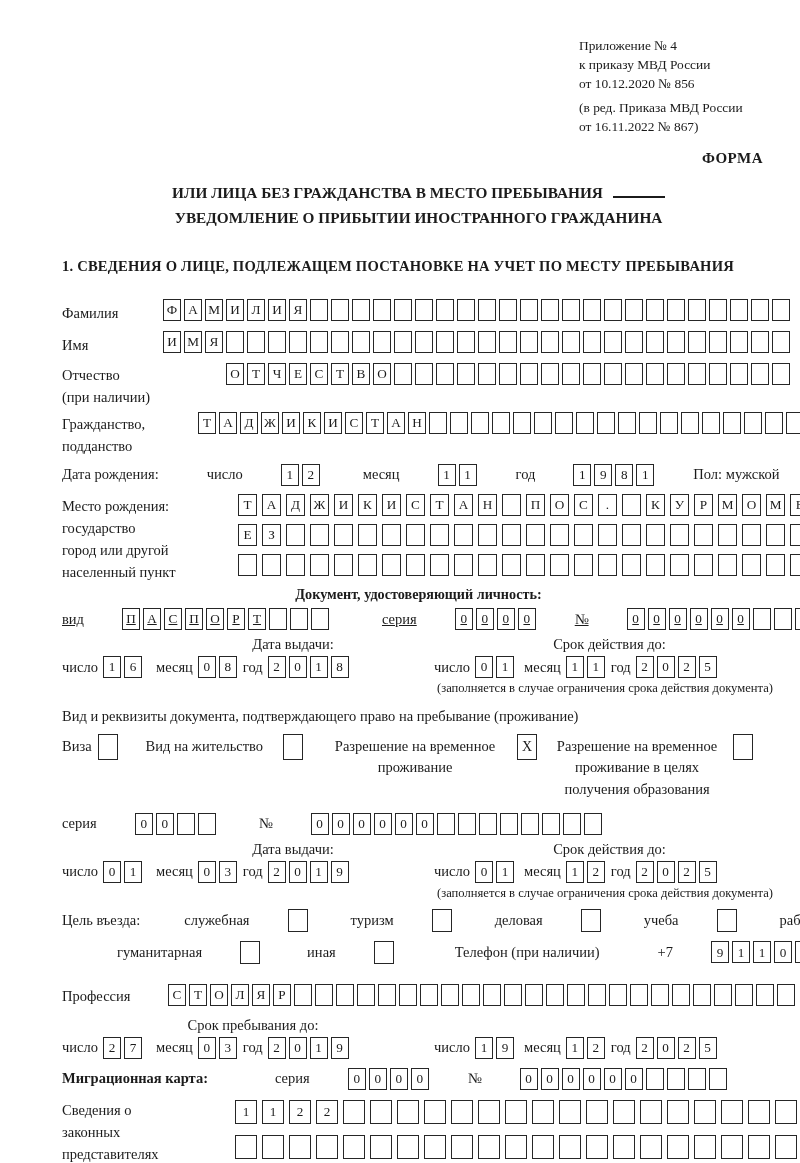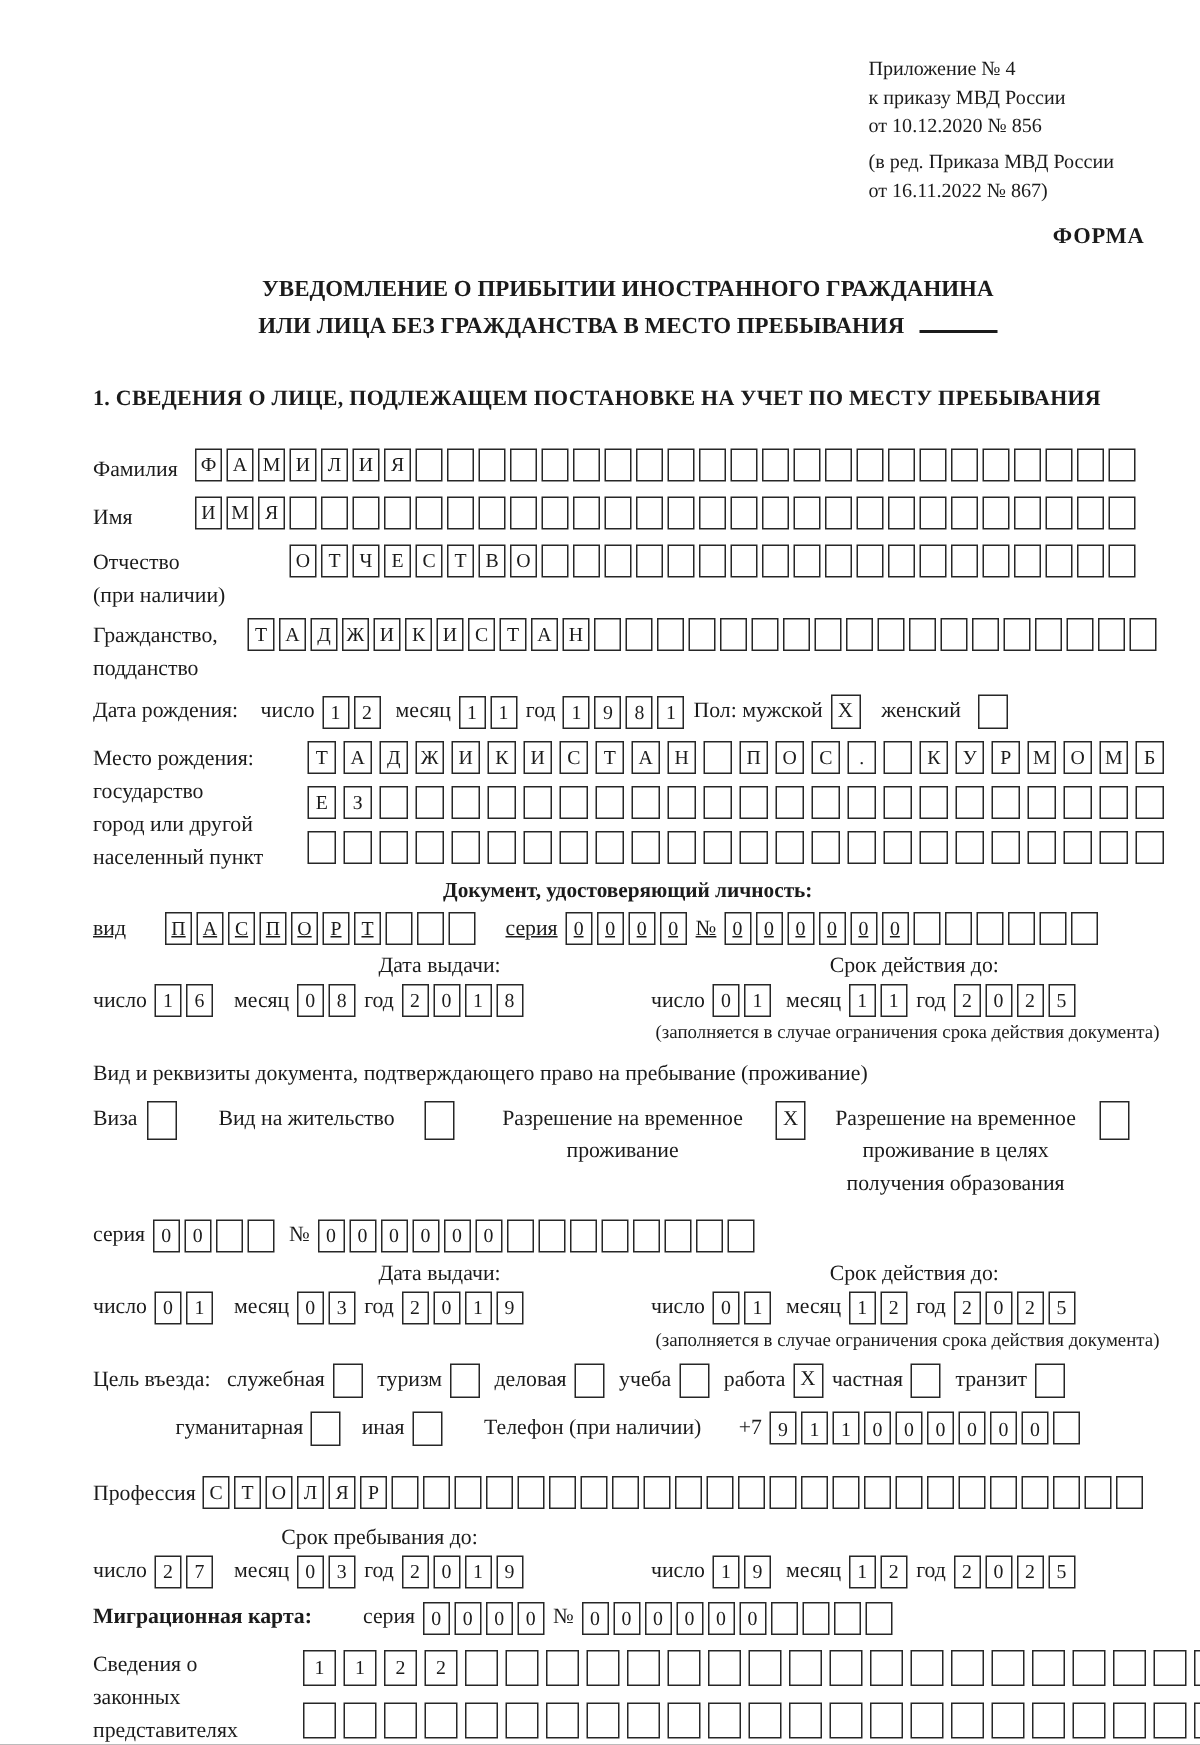--- a/index.html
+++ b/index.html
@@ -18,21 +18,21 @@
   
   .annex { width: 196px; margin-left: auto; font-size: 13.4px; line-height: 1.42; }
   .annex .amend { margin-top: 5px; }
   .forma { text-align: right; font-weight: bold; font-size: 15px; letter-spacing: .5px; margin: 14px 12px 0 0; }
   
   .title { text-align: center; font-weight: bold; font-size: 15.3px; line-height: 1.6; margin-top: 14px; }
   .title .uline { display:inline-block; width: 52px; border-bottom: 2px solid #1b1b1b; height: 12px; margin-left: 10px; }
   .sec-heading { font-weight: bold; font-size: 14.6px; margin-top: 28px; letter-spacing: .2px; }
 
   
-  .row { display: flex; align-items: flex-start; margin-top: 7px; }
+  .row { display: flex; align-items: flex-start; margin-top: 7px; gap: 33px; }
   .lbl { flex: 0 0 auto; padding-top: 3px; line-height: 22px; }
   .lbl.multi { line-height: 22px; padding-top: 1px; }
 
   
   .cells { display: flex; gap: 3px; flex-wrap: nowrap; }
   .cell {
     flex: 0 0 18px; width: 18px; height: 22px;
     border: 1.6px solid #262626;
     display: inline-flex; align-items: center; justify-content: center;
     font-size: 13.2px; line-height: 1;
@@ -85,24 +85,24 @@
   <div class="annex">
     <div>Приложение № 4</div>
     <div>к приказу МВД России</div>
     <div>от 10.12.2020 № 856</div>
     <div class="amend">(в ред. Приказа МВД России</div>
     <div>от 16.11.2022 № 867)</div>
   </div>
   <div class="forma">ФОРМА</div>
 
   <div class="title">
-    <div>УВЕДОМЛЕНИЕ О ПРИБЫТИИ ИНОСТРАННОГО ГРАЖДАНИНА</div>
     <div>
       <span>ИЛИ ЛИЦА БЕЗ ГРАЖДАНСТВА В МЕСТО ПРЕБЫВАНИЯ</span><span class="uline"></span>
     </div>
+    <div>УВЕДОМЛЕНИЕ О ПРИБЫТИИ ИНОСТРАННОГО ГРАЖДАНИНА</div>
   </div>
 
   <div class="sec-heading">1. СВЕДЕНИЯ О ЛИЦЕ, ПОДЛЕЖАЩЕМ ПОСТАНОВКЕ НА УЧЕТ ПО МЕСТУ ПРЕБЫВАНИЯ</div>
 
   <div class="row" style="margin-top:24px;">
     <div class="lbl" style="width:68px;">Фамилия</div>
     <div class="cells">
         <span class="cell">Ф</span>
         <span class="cell">А</span>
         <span class="cell">М</span>

